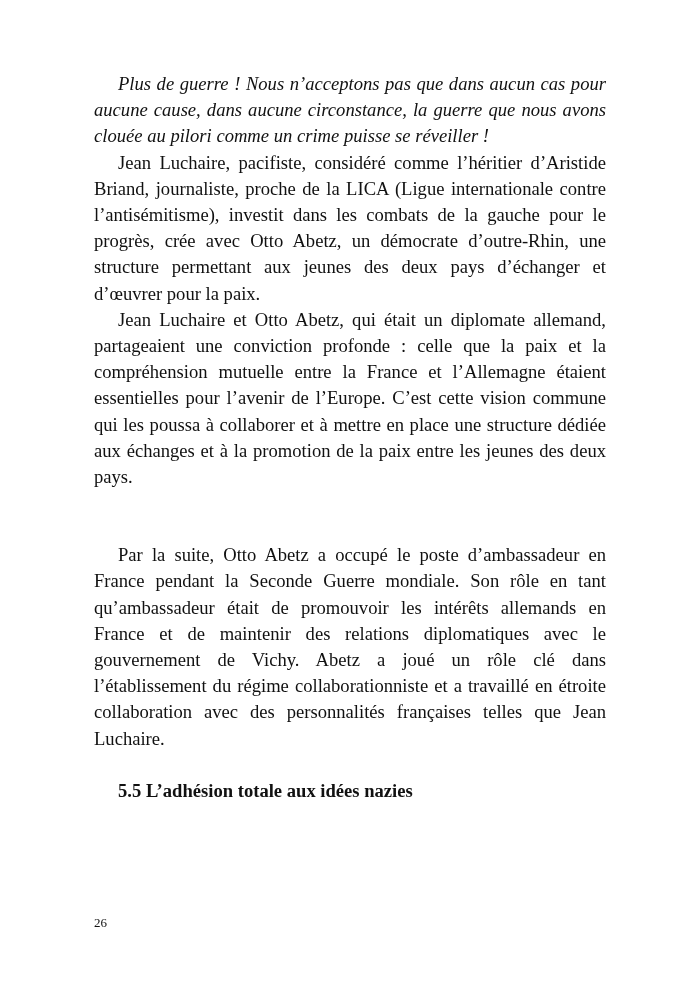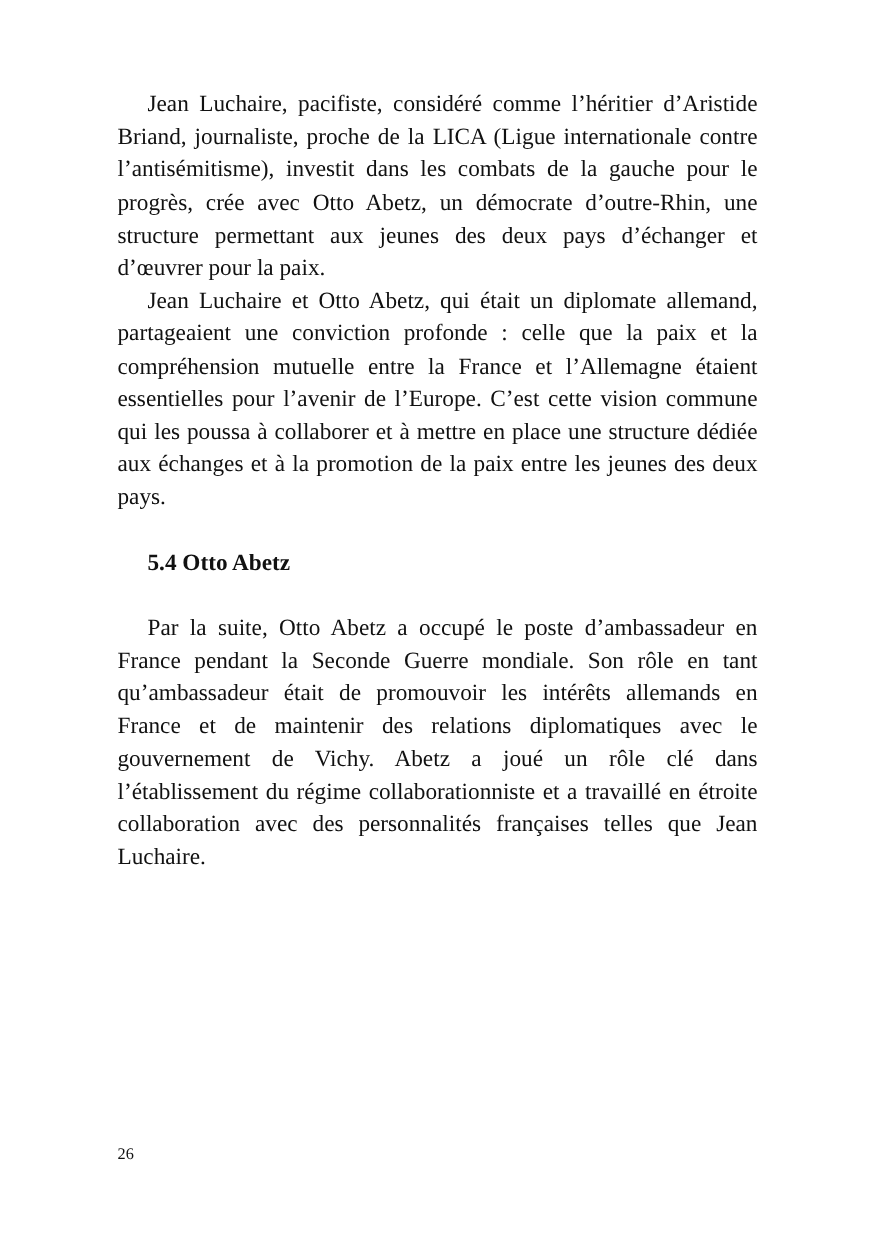--- a/index.html
+++ b/index.html
@@ -46,27 +46,28 @@
       left: 94px;
       top: 910px;
       font-size: 13px;
       line-height: 26px;
     }
   </style>
 </head>
 <body>
 
 <div class="page">
+  <p class="quote">Plus de guerre ! Nous n’acceptons pas que dans aucun cas pour aucune cause, dans aucune circonstance, la guerre que nous avons clouée au pilori comme un crime puisse se réveiller !</p>
   <p>Jean Luchaire, pacifiste, considéré comme l’héritier d’Aristide Briand, journaliste, proche de la LICA (Ligue internationale contre l’antisémitisme), investit dans les combats de la gauche pour le progrès, crée avec Otto Abetz, un démocrate d’outre-Rhin, une structure permettant aux jeunes des deux pays d’échanger et d’œuvrer pour la paix.</p>
   <p>Jean Luchaire et Otto Abetz, qui était un diplomate allemand, partageaient une conviction profonde : celle que la paix et la compréhension mutuelle entre la France et l’Allemagne étaient essentielles pour l’avenir de l’Europe. C’est cette vision commune qui les poussa à collaborer et à mettre en place une structure dédiée aux échanges et à la promotion de la paix entre les jeunes des deux pays.</p>
 
   <div class="gap-before-heading"></div>
-  <h2>5.4 Otto Abetz</h2>
   <div class="gap-after-heading"></div>
 
   <p>Par la suite, Otto Abetz a occupé le poste d’ambassadeur en France pendant la Seconde Guerre mondiale. Son rôle en tant qu’ambassadeur était de promouvoir les intérêts allemands en France et de maintenir des relations diplomatiques avec le gouvernement de Vichy. Abetz a joué un rôle clé dans l’établissement du régime collaborationniste et a travaillé en étroite collaboration avec des personnalités françaises telles que Jean Luchaire.</p>
 
   <div class="gap-before-heading"></div>
+  <h2>5.5 L’adhésion totale aux idées nazies</h2>
   <div class="gap-after-heading"></div>
 
 </div>
 
 <div class="page-number">26</div>
 
 </body></html>

